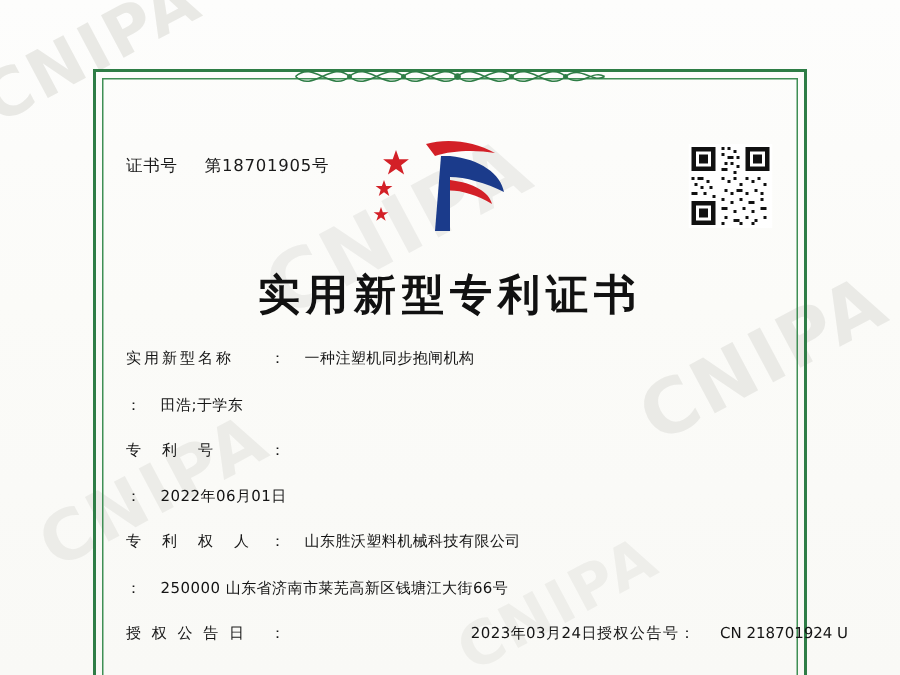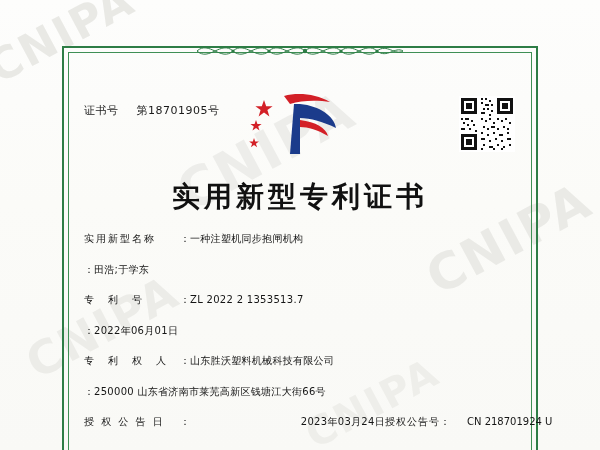--- a/index.html
+++ b/index.html
@@ -138,20 +138,21 @@
   }
   .field-colon {
     width: 10px;
     flex: none;
   }
   .field-value {
     flex: 1;
     letter-spacing: 0.3px;
     white-space: nowrap;
     overflow: hidden;
+    margin-left: 13px;
   }
   .field-row.split .field-value {
     flex: none;
     width: 195px;
     text-align: right;
   }
   .field-extra-label {
     letter-spacing: 1px;
     white-space: nowrap;
   }
@@ -296,21 +297,20 @@
     </div>
 
     <div class="field-row">
       <div class="field-colon">：</div>
       <div class="field-value">田浩;于学东</div>
     </div>
 
     <div class="field-row">
       <div class="field-label">专　利　号</div>
       <div class="field-colon">：</div>
-      <div class="field-value">ZL 2022 2 1353513.7</div>
     </div>
 
     <div class="field-row">
       <div class="field-colon">：</div>
       <div class="field-value">2022年06月01日</div>
     </div>
 
     <div class="field-row">
       <div class="field-label">专　利　权　人</div>
       <div class="field-colon">：</div>

